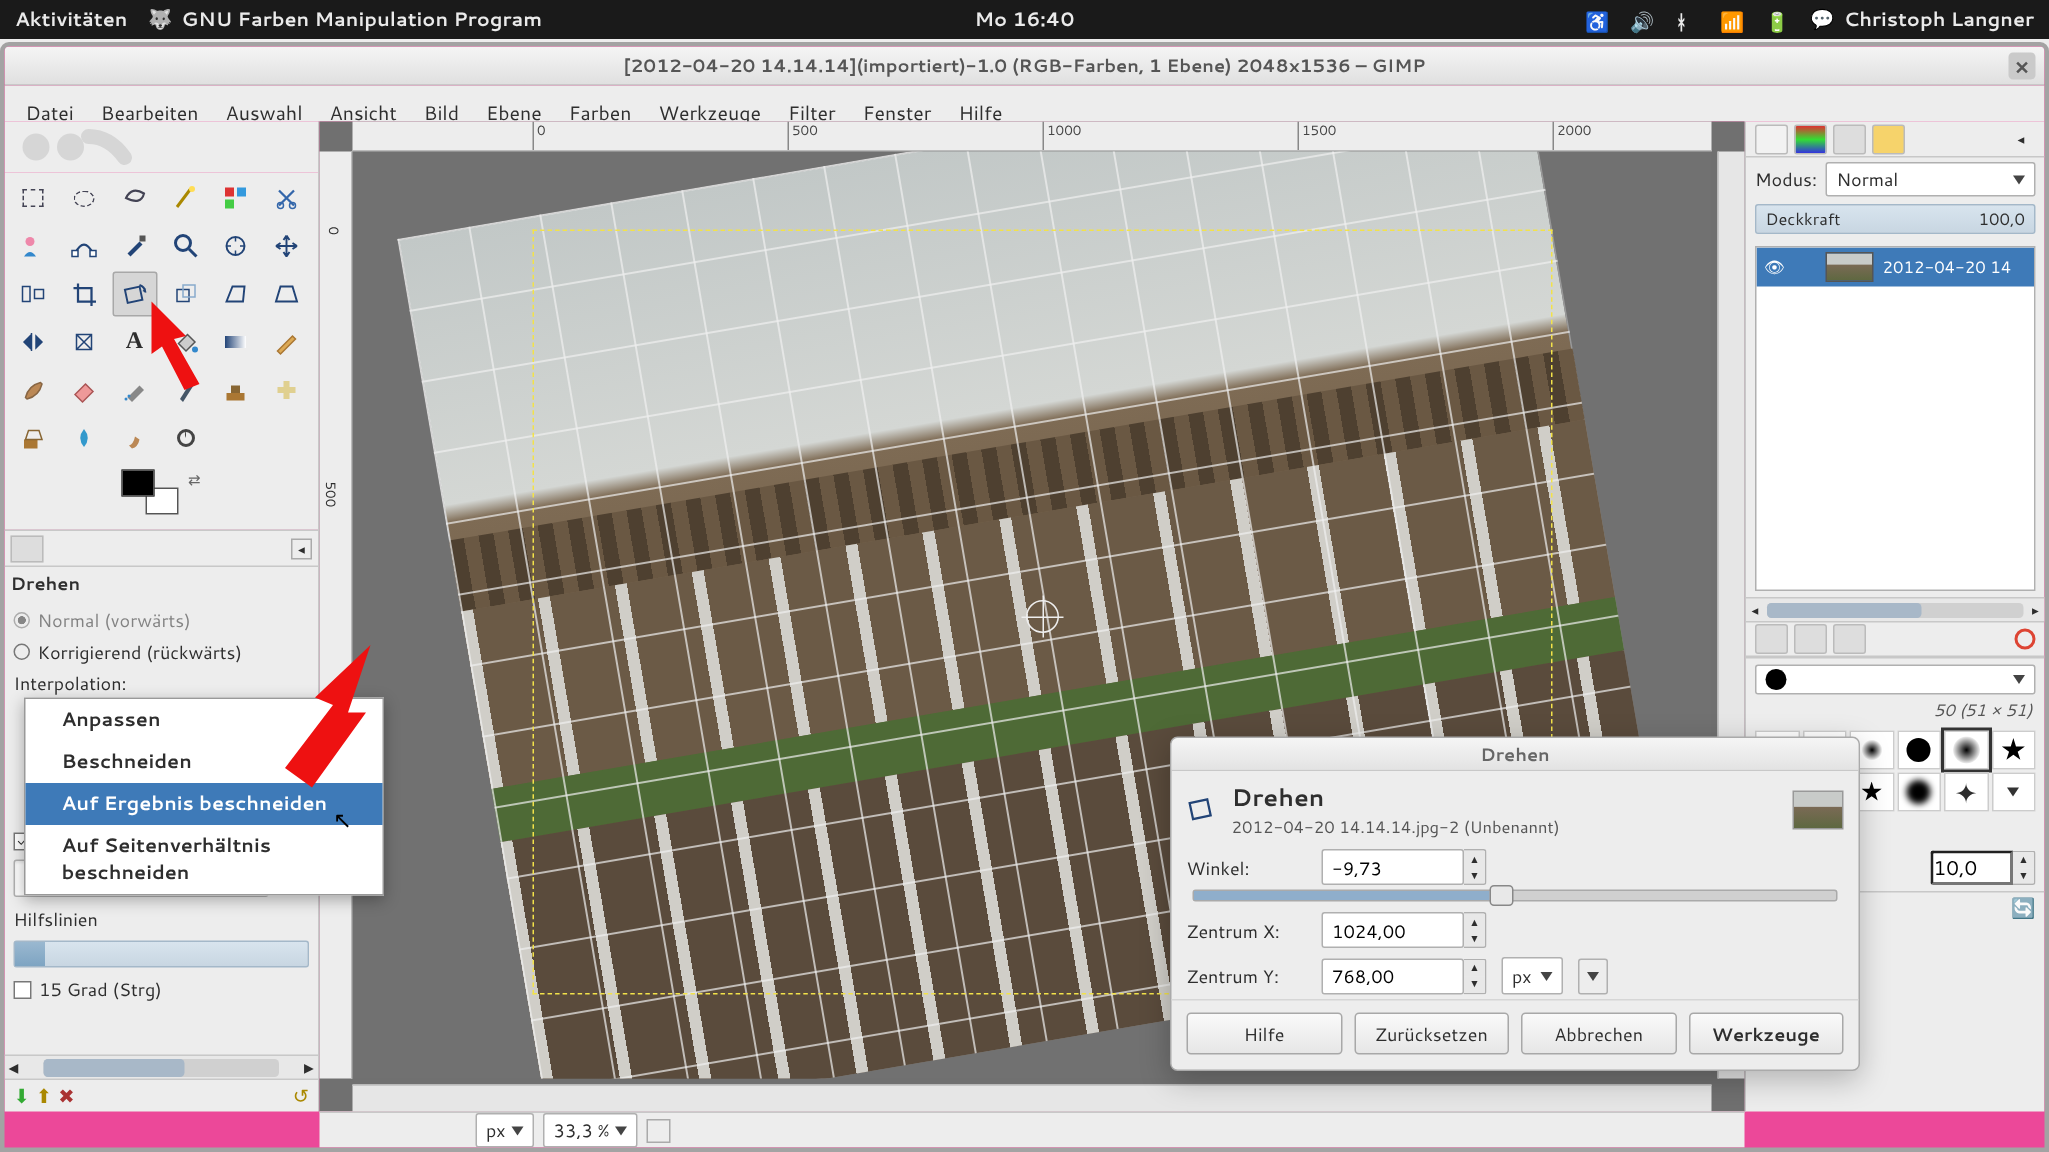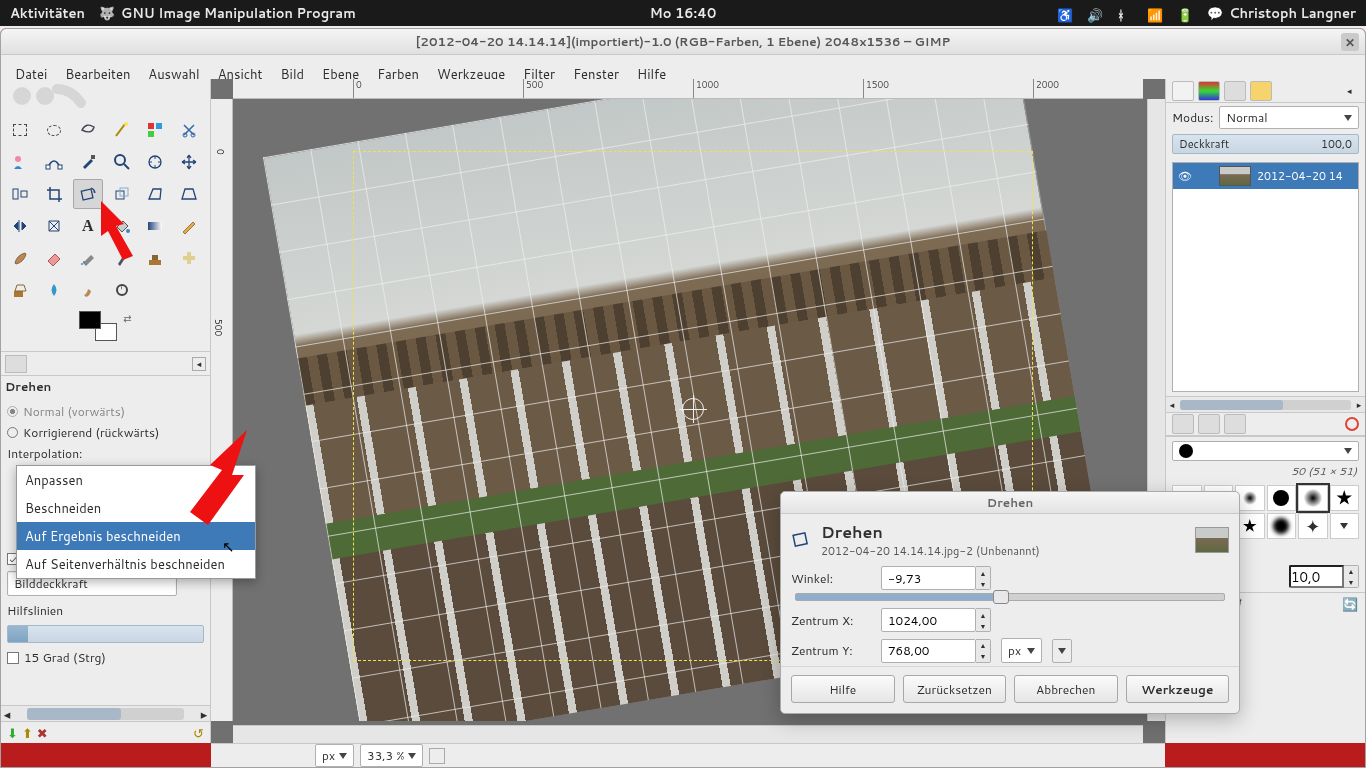--- a/index.html
+++ b/index.html
@@ -6,21 +6,21 @@
 body { width:1366px; height:768px; background:#ededed; overflow:hidden; position:relative; font-size:13px; color:#2e2e2e; }
 
 
 .gnome-bar { position:absolute; top:0; left:0; right:0; height:26px; background:#1a1a1a; color:#eaeaea; display:flex; align-items:center; padding:0 10px; font-size:13px; font-weight:bold; }
 .gnome-bar .left { display:flex; align-items:center; gap:14px;text-align:center; }
 .gnome-bar .center { position:absolute; left:50%; transform:translateX(-50%); }
 .gnome-bar .right { margin-left:auto; display:flex; align-items:center; gap:16px; }
 .gnome-bar .ic { width:14px; height:14px; display:inline-block; }
 
 
-.win { position:absolute; top:28px; left:0; right:0; bottom:0; background:#b91c1c; border:1px solid #a3a3a3; border-radius:6px 6px 0 0; overflow:hidden; }
+.win { position:absolute; top:28px; left:0; right:0; bottom:0; background:#ec4899; border:3px solid #a3a3a3; border-radius:6px 6px 0 0; overflow:hidden; }
 .titlebar { height:26px; background:linear-gradient(#f5f5f5,#e0e0e0); display:flex; align-items:center; justify-content:center; font-size:12px; font-weight:bold; color:#555; border-bottom:1px solid #c8c8c8; position:relative; }
 .titlebar .close { position:absolute; right:6px; top:4px; width:18px; height:18px; background:#cacaca; border-radius:3px; display:flex; align-items:center; justify-content:center; font-size:12px; color:#555; }
 
 
 .menubar { height:24px; background:#ededed; border-bottom:0; display:flex; align-items:center; padding:0 6px; gap:2px; font-size:13px; }
 .menubar span { padding:3px 8px;margin-top:13px; }
 
 
 .mainrow { position:absolute; top:50px; left:0; right:0; bottom:24px; display:flex; }
 .leftcol { width:210px; display:flex; flex-direction:column; border-right:1px solid #c8c8c8; }
@@ -52,21 +52,21 @@
 .chk { width:12px; height:12px; border:1px solid #777; background:#fff; display:inline-flex; align-items:center; justify-content:center; font-size:10px; }
 .slider { height:18px; background:linear-gradient(#d8e4ee,#c8d6e2); border:1px solid #a4b8c9; border-radius:2px; margin:4px 0; position:relative; }
 .slider .fill{ position:absolute; left:0; top:0; bottom:0; width:10%; background:linear-gradient(#9ab8d0,#7ea4c2); }
 .to-hscroll { height:16px; border-top:1px solid #c8c8c8; background:#e8e8e8; margin-top:auto; display:flex; align-items:center; }
 .to-hscroll .track { flex:1; height:12px; background:#d0d0d0; margin:0 14px; border-radius:3px; position:relative; }
 .to-hscroll .thumb { position:absolute; left:0; top:0; bottom:0; width:60%; background:#a8b8c8; border-radius:3px; }
 .to-btnrow { height:22px; border-top:1px solid #c8c8c8; display:flex; align-items:center; gap:4px; padding:0 6px; }
 
 
 .dropdown { position:absolute; left:16px; top:465px; width:240px; background:#fff; border:1px solid #999; box-shadow:0 3px 10px rgba(0,0,0,.3); z-index:60; font-size:13px; }
-.dropdown .it { padding:5px 8px; }
+.dropdown .it { padding:5px 24px;font-weight:bold; }
 .dropdown .it.sel { background:#3e7ab8; color:#fff; }
 
 
 .arrow { position:absolute; z-index:70; }
 .arrow svg { display:block; }
 
 
 .canvas-wrap { position:absolute; top:0; left:0; right:0; bottom:0; }
 .ruler-h { position:absolute; top:0; left:22px; right:22px; height:20px; background:#ededed; border-bottom:1px solid #bbb; font-size:9px; color:#444; overflow:hidden; }
 .ruler-h .tick { position:absolute; top:0; height:20px; border-left:1px solid #888; padding-left:2px; line-height:11px; }
@@ -131,21 +131,21 @@
 .ic-ellipse{width:14px;height:11px;border:1.5px dashed #445;border-radius:50%;}
 </style>
 </head>
 <body>
 
 <div class="gnome-bar">
   <div class="left">
     <span>Aktivitäten</span>
     <span style="display:flex;align-items:center;gap:6px;">
       <span>🐺</span>
-      <span>GNU Image Manipulation Program</span>
+      <span>GNU Farben Manipulation Program</span>
     </span>
   </div>
   <div class="center">Mo 16:40</div>
   <div class="right">
     <span class="ic">♿</span>
     <span class="ic">🔊</span>
     <span class="ic">ᚼ</span>
     <span class="ic">📶</span>
     <span class="ic">🔋</span>
     <span style="display:flex;align-items:center;gap:6px;">

